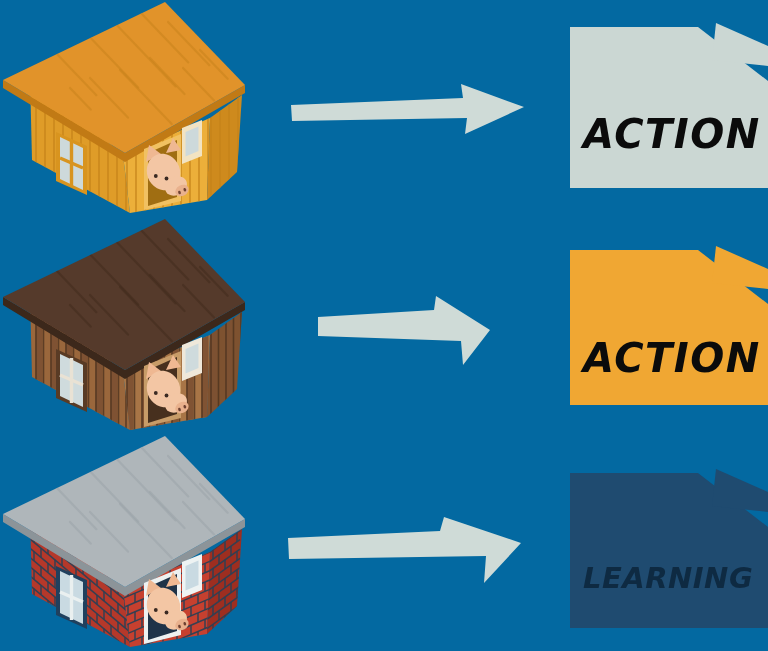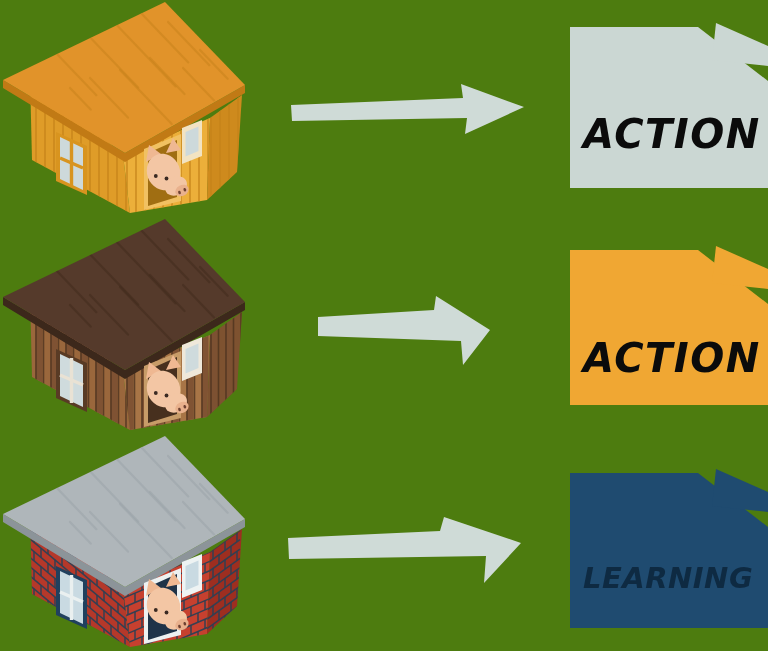--- a/index.html
+++ b/index.html
@@ -8,21 +8,21 @@
   .house{position:absolute;width:250px;height:220px;}
   .arrows{position:absolute;left:0;top:0;width:768px;height:651px;}
   .card{position:absolute;}
   .card-label{font-family:"DejaVu Sans",sans-serif;font-style:italic;font-weight:700;}
   .label-action{font-size:40px;letter-spacing:1.5px;}
   .label-learning{font-size:29px;letter-spacing:0.5px;}
 </style>
 </head>
 <body>
 
-<div class="canvas" style="background: #4d7c0f;">
+<div class="canvas" style="background: #0369a1;">
 
   <svg class="house" id="house0" viewBox="0 0 250 220" style="left:0;top:0">
       <defs>
         <clipPath id="lw0">
           <polygon points="30,77 123,155 130,213 32,160"></polygon>
         </clipPath>
         <clipPath id="rw0">
           <polygon points="123,155 210,118 207,200 130,213"></polygon>
         </clipPath>
         <clipPath id="sw0">

